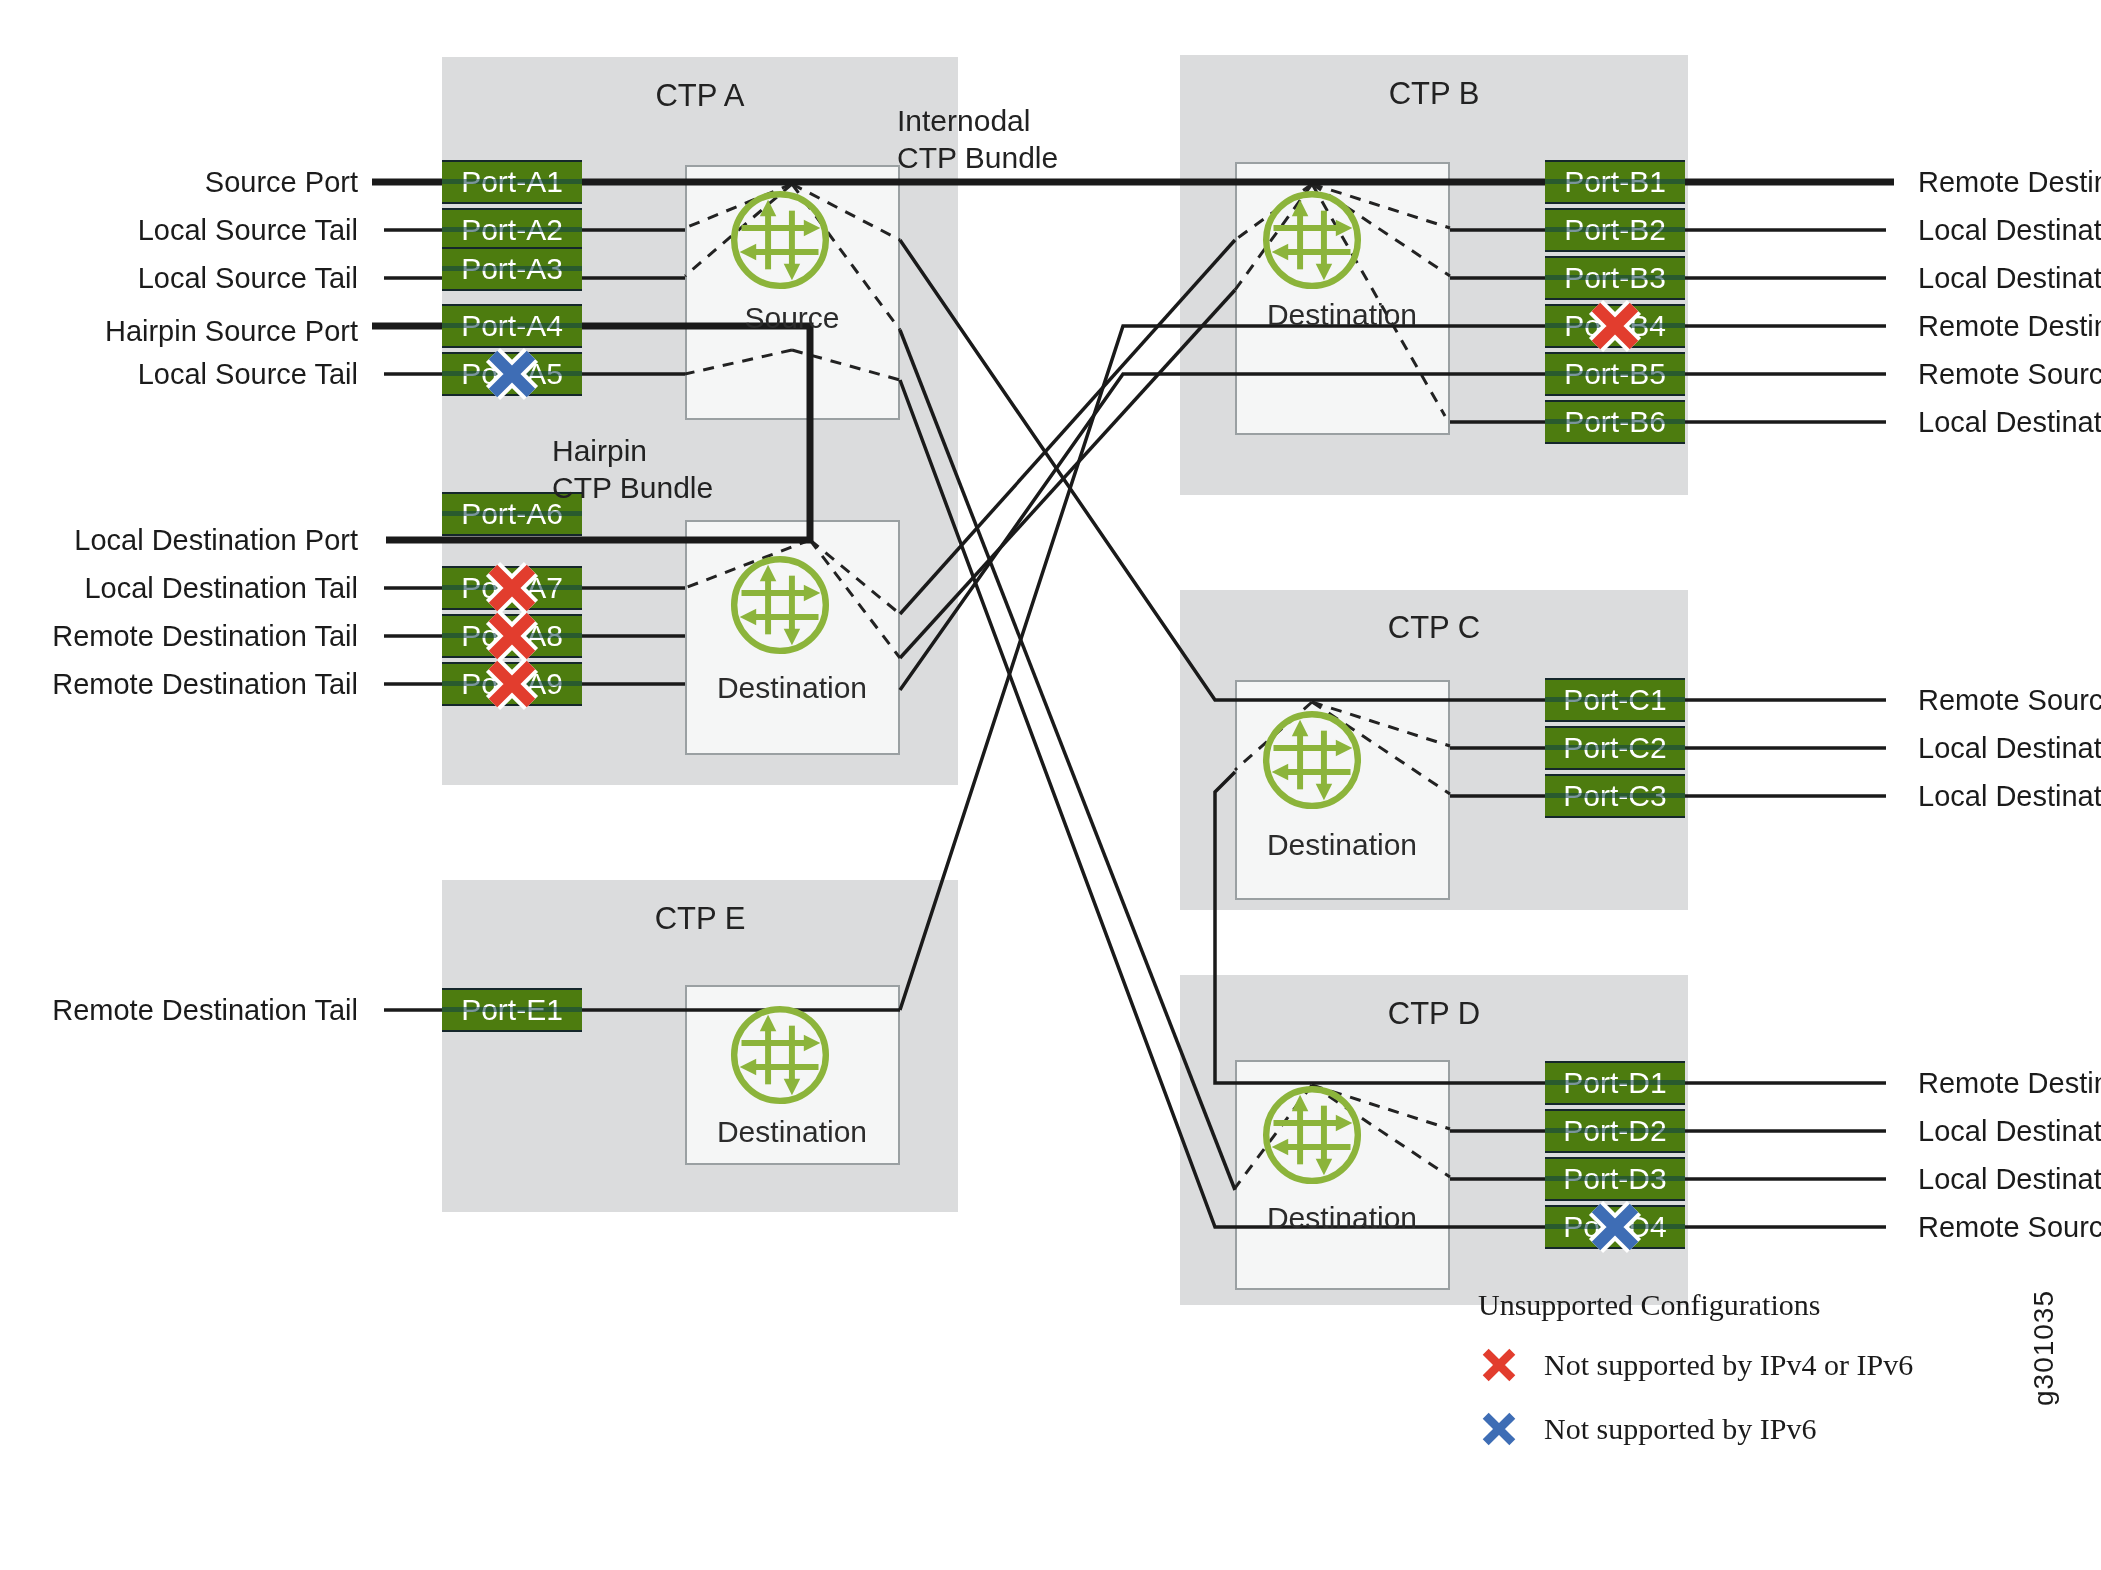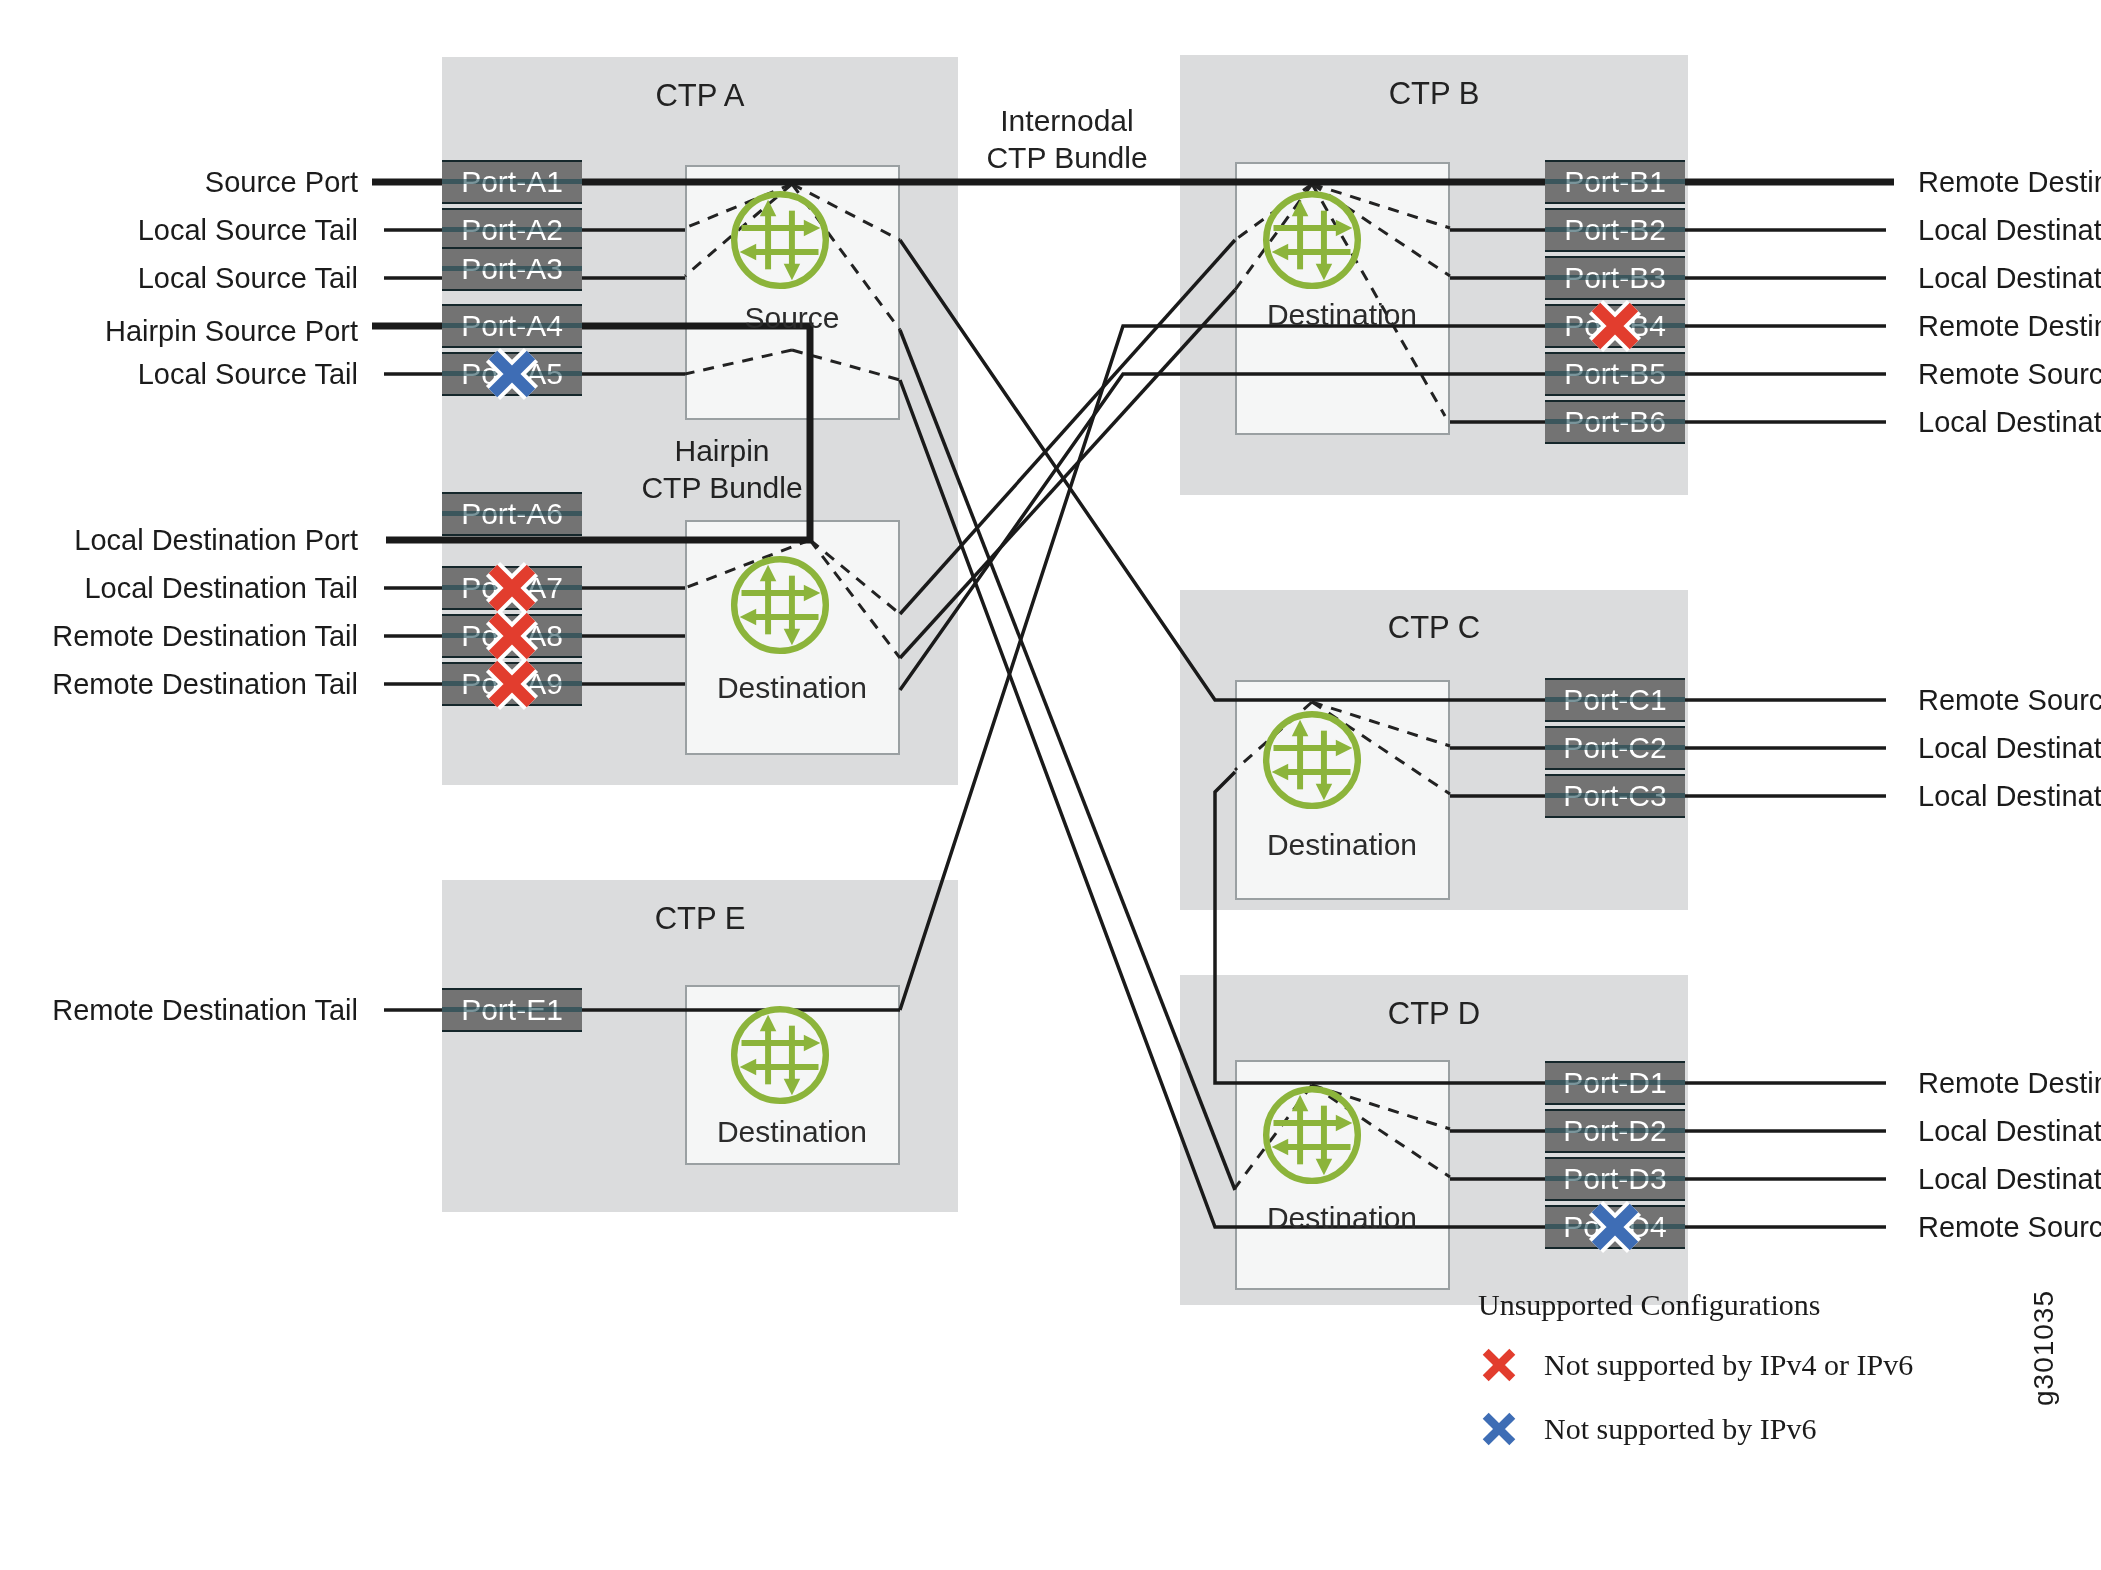--- a/index.html
+++ b/index.html
@@ -3,32 +3,32 @@
 <meta charset="utf-8">
 <style>
   html,body{margin:0;padding:0;background:#ffffff;}
   body{width:2101px;height:1570px;position:relative;overflow:hidden;
        font-family:"Liberation Sans","DejaVu Sans",sans-serif;color:#1b1b1b;}
   .stage{position:absolute;left:0;top:0;width:2101px;height:1570px;}
   .gray{position:absolute;background:#dbdcdd;z-index:1;}
   .nodebox{position:absolute;background:#f5f6f6;border:2px solid #9aa0a2;z-index:2;box-sizing:border-box;}
   .lines{position:absolute;left:0;top:0;z-index:3;pointer-events:none;}
   .overlay{position:absolute;left:0;top:0;z-index:6;pointer-events:none;}
-  .port{position:absolute;width:140px;height:44px;background:#737373;z-index:4;
+  .port{position:absolute;width:140px;height:44px;background:#4d7c0f;z-index:4;
         border-top:2px solid #15272b;border-bottom:2px solid #15272b;box-sizing:border-box;
         display:flex;align-items:center;justify-content:center;
         color:#ffffff;font-size:30px;}
   .port::after{content:"";position:absolute;left:0;right:0;top:17px;height:5px;
         background:rgba(13,62,72,0.55);}
   .ctptitle{position:absolute;z-index:5;font-size:31px;color:#222;text-align:center;width:300px;transform:translateX(-150px);}
   .nodelabel{position:absolute;z-index:5;font-size:30px;color:#2b2b2b;text-align:center;width:240px;transform:translate(-120px,-19px);height:38px;line-height:38px;}
   .lbl{position:absolute;z-index:5;font-size:29px;height:42px;line-height:42px;}
   .lbl-l{left:30px;width:328px;text-align:right;}
   .lbl-r{left:1918px;width:420px;text-align:left;}
-  .bundlelabel{position:absolute;z-index:5;font-size:30px;color:#222;text-align:center;width:340px;transform:translateX(-170px);}
+  .bundlelabel{position:absolute;z-index:5;font-size:30px;color:#222;text-align:left;width:340px;transform:translateX(-170px);}
   .legend{position:absolute;left:1478px;top:1288px;z-index:5;font-family:Liberation Serif, serif;}
   .legend .ltitle{font-size:30px;color:#1b1b1b;margin-bottom:18px;}
   .lrow{display:flex;align-items:center;margin-bottom:14px;height:50px;}
   .lrow svg{margin-right:24px;flex:0 0 auto;}
   .lrow .ltext{font-size:30px;}
   .figid{position:absolute;left:2028px;top:1290px;z-index:5;font-size:28px;color:#1b1b1b;
          writing-mode:vertical-rl;transform:rotate(180deg);letter-spacing:1px;}
   .xcase{stroke:#ffffff;stroke-width:20;fill:none;}
   .xcore{stroke:currentColor;stroke-width:12;fill:none;}
   .xred{color:#e23d2e;}

